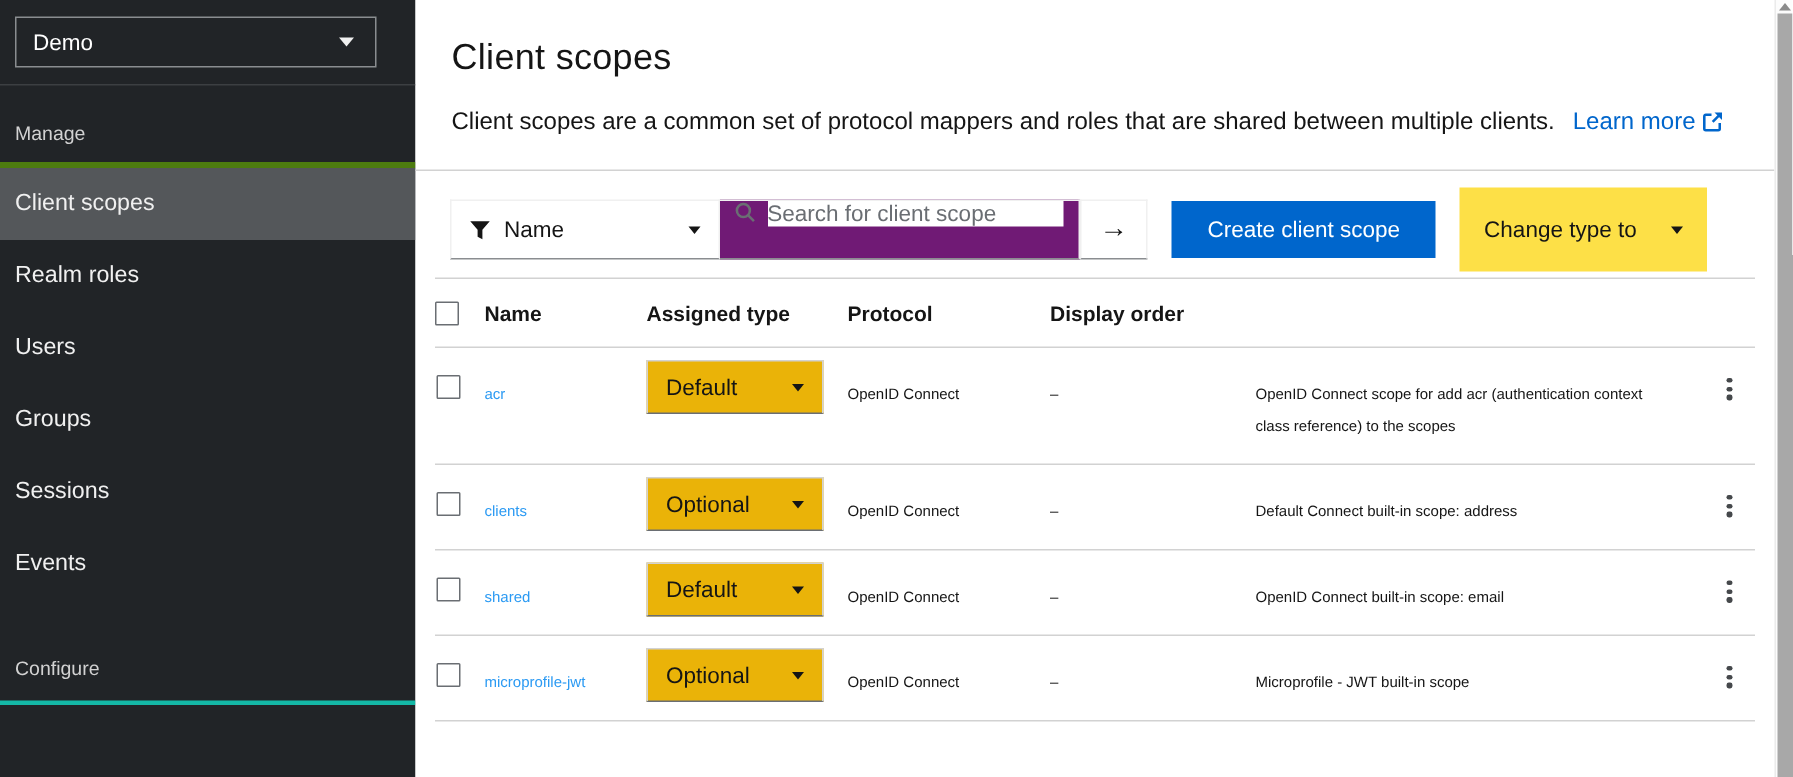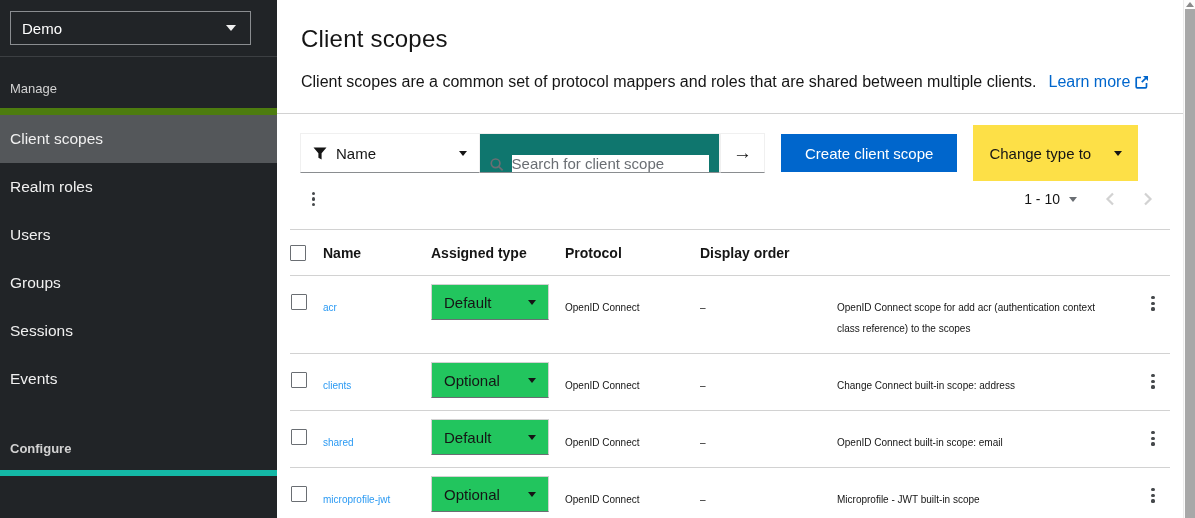--- a/index.html
+++ b/index.html
@@ -7,43 +7,43 @@
   .app { position:relative; width:1195px; height:518px; }
 
   
   .sidebar { position:absolute; left:0; top:0; width:277px; height:518px; background:#212427; color:#fff; }
   .realm-block { padding:11px 10px 11px 10px; border-bottom:1px solid #3c3f42; }
   .realm-selector { width:241px; height:34px; border:1px solid #8a8d90; background:transparent;
      display:flex; align-items:center; justify-content:space-between; padding:0 14px 0 11px; cursor:pointer;gap:38px; }
   .realm-selector .label { font-size:15px; color:#fff; }
   .caret-down-light { width:0; height:0; border-left:5px solid transparent; border-right:5px solid transparent; border-top:6px solid #f0f0f0; }
   .nav-section-label { font-size:13px; color:#d2d2d2; padding:24px 10px 12px 10px; }
-  .nav-section-label.manage { border-bottom:7px solid #4d7c0f; }
+  .nav-section-label.manage { border-bottom:4px solid #4d7c0f; }
   .nav-item { height:48px; display:flex; align-items:center; padding:0 10px; font-size:15.5px; color:#f0f0f0; cursor:pointer; }
   .nav-item.current { background:#54575a; }
-  .configure-label { margin-top:14px; border-bottom:6px solid #14b8a6; padding-bottom:14px;font-weight:bold; }
+  .configure-label { margin-top:14px; border-bottom:3px solid #14b8a6; padding-bottom:14px; }
 
   
   .content { position:absolute; left:277px; top:0; width:906px; height:518px; background:#fff; }
 
   .page-header { padding:25px 24px 22px 24px; border-bottom:1px solid #d2d2d2; }
   .page-title { font-size:24px; font-weight:500; color:#151515; letter-spacing:0.2px; }
   .page-desc { margin-top:20px; font-size:16px; color:#151515; }
   .learn-more { color:#0066cc; text-decoration:none; margin-left:12px; cursor:pointer; white-space:nowrap; }
   .ext-icon { display:inline-block; vertical-align:-2px; margin-left:5px; }
 
   
   .toolbar { margin:19px 23px 0 23px; display:flex; align-items:center; height:40px; }
   .filter-group { display:flex; height:40px; }
   .filter-dropdown { width:180px; background:#fff; border:1px solid #f0f0f0; border-bottom:1px solid #8a8d90;
      display:flex; align-items:center; padding:0 12px; cursor:pointer; }
   .filter-dropdown .label { font-size:15px; color:#151515; margin-left:9px; flex:1; }
   .caret-down-dark { width:0; height:0; border-left:4.5px solid transparent; border-right:4.5px solid transparent; border-top:5.5px solid #151515; }
-  .search-box { width:240px; background:#0f766e; border:1px solid #f0f0f0; border-left:none; border-bottom:1px solid #8a8d90;
-     display:flex; align-items:flex-end; padding:0 10px; }
+  .search-box { width:240px; background:#701a75; border:1px solid #f0f0f0; border-left:none; border-bottom:1px solid #8a8d90;
+     display:flex; align-items:flex-start; padding:0 10px; }
   .search-box input { border:none; outline:none; font-size:15px; color:#151515; width:100%; margin-left:8px; font-family:"Liberation Sans",sans-serif; }
   .search-box input::placeholder { color:#6a6e73; opacity:1; }
   .search-arrow-btn { width:45px; background:#fff; border:1px solid #f0f0f0; border-left:1px solid #f0f0f0; border-bottom:1px solid #8a8d90;
      display:flex; align-items:center; justify-content:center; font-size:19px; color:#151515; cursor:pointer; }
   .create-btn { margin-left:16px; height:38px; padding:0 24px; background:#0066cc; color:#fff; border:none;
      font-size:15px; font-family:"Liberation Sans",sans-serif; cursor:pointer; }
   .change-type { margin-left:16px; height:56px; width:165px; background:#fde047; display:flex; align-items:center;
      justify-content:space-between; padding:0 16px; font-size:15px; color:#151515; cursor:pointer; }
 
   
@@ -60,21 +60,21 @@
   .scopes-table { margin:12px 0 0 13px; width:880px; }
   .t-row { display:grid; grid-template-columns:33px 108px 134px 135px 137px 1fr 48px; align-items:start; border-bottom:1px solid #d2d2d2; }
   .t-head { border-top:1px solid #d2d2d2; }
   .t-head > div { font-size:14px; font-weight:700; color:#151515; padding:15px 10px 14px 0; }
   .cell { font-size:10px; color:#151515; padding:21px 12px 14px 0; line-height:21px; }
   .cb-cell { padding:18px 0 0 1px; }
   .t-head .cb-cell { padding-top:15px; }
   .checkbox { width:16px; height:16px; border:1px solid #6a6e73; background:#fff; border-radius:1px; cursor:pointer; display:block; }
   .scope-link { color:#2b9af3; text-decoration:none; cursor:pointer; overflow-wrap:break-word; display:inline-block; max-width:92px; }
   .select-cell { padding:8px 16px 8px 0; }
-  .row-select { width:118px; height:36px; background:#22c55e; border:1px solid #d2d2d2; border-bottom:1px solid #6a6e73;
+  .row-select { width:118px; height:36px; background:#eab308; border:1px solid #d2d2d2; border-bottom:1px solid #6a6e73;
      display:flex; align-items:center; justify-content:space-between; padding:0 12px; font-size:15px; color:#151515; cursor:pointer; }
   .kebab-cell { padding:14px 0 0 14px; }
 
   
   .scrollbar { position:absolute; right:0; top:0; width:12px; height:518px; background:#fcfcfc; border-left:1px solid #ebebeb; }
   .scroll-up { position:absolute; top:2px; left:2px; width:0; height:0; border-left:4px solid transparent; border-right:4px solid transparent; border-bottom:5px solid #8a8a8a; }
   .scroll-thumb { position:absolute; top:9px; left:1px; width:10px; height:509px; background:#a8a8a8; cursor:pointer; }
 </style>
 </head>
 <body>
@@ -144,43 +144,20 @@
         </div>
         <div class="search-arrow-btn">→</div>
       </div>
       <button class="create-btn">Create client scope</button>
       <div class="change-type">
         <span>Change type to</span>
         <span class="caret-down-dark"></span>
       </div>
     </div>
 
-    <div class="toolbar2">
-      <div class="kebab">
-          <i></i>
-          <i></i>
-          <i></i>
-        </div>
-      <div class="pagination">
-        <div class="page-range">
-          <span>1 - 10</span>
-          <span class="caret-down-dark"></span>
-        </div>
-        <div class="page-chevron">
-          <svg width="10" height="14" viewBox="0 0 10 14">
-              <path d="M8 1.5 2.5 7 8 12.5" fill="none" stroke="#d2d2d2" stroke-width="2.2"></path>
-            </svg>
-        </div>
-        <div class="page-chevron">
-          <svg width="10" height="14" viewBox="0 0 10 14">
-              <path d="M2 1.5 7.5 7 2 12.5" fill="none" stroke="#d2d2d2" stroke-width="2.2"></path>
-            </svg>
-        </div>
-      </div>
-    </div>
 
     <div class="scopes-table">
       <div class="t-row t-head">
         <div class="cb-cell">
             <span class="checkbox"></span>
           </div>
         <div>Name</div>
         <div>Assigned type</div>
         <div>Protocol</div>
         <div>Display order</div>
@@ -216,21 +193,21 @@
           </div>
         <div class="cell"><a class="scope-link">clients</a></div>
         <div class="select-cell">
           <div class="row-select">
             <span>Optional</span>
             <span class="caret-down-dark"></span>
           </div>
         </div>
         <div class="cell">OpenID Connect</div>
         <div class="cell">–</div>
-        <div class="cell">Change Connect built-in scope: address</div>
+        <div class="cell">Default Connect built-in scope: address</div>
         <div class="kebab-cell">
             <div class="kebab">
               <i></i>
               <i></i>
               <i></i>
             </div>
           </div>
       </div>
 
       <div class="t-row">

